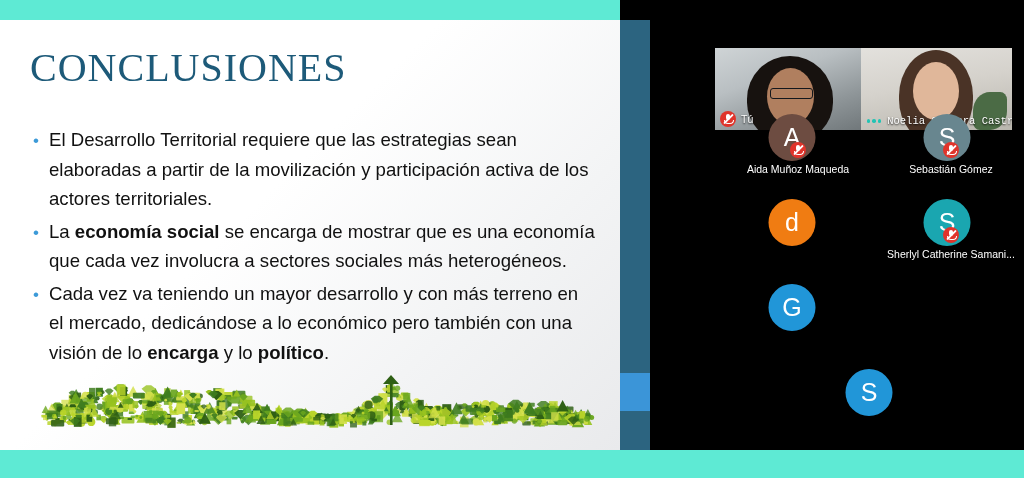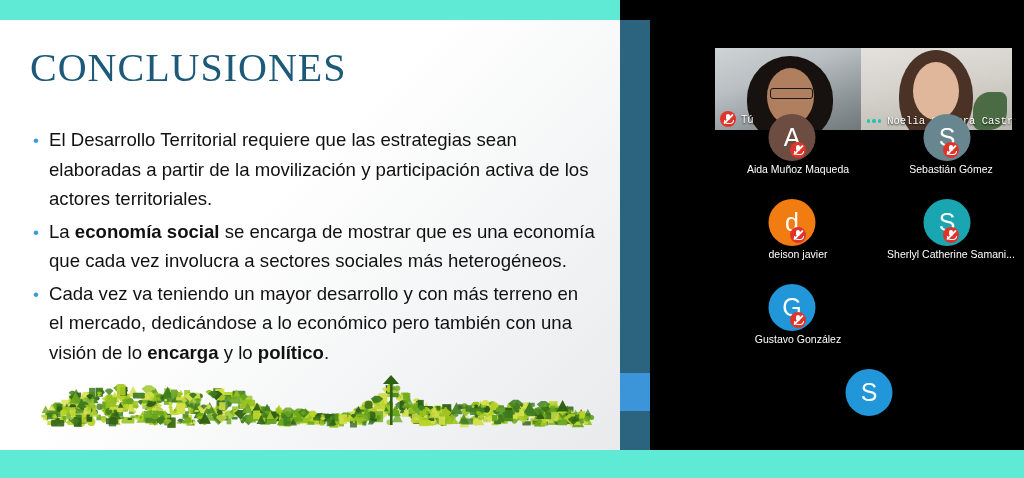--- a/index.html
+++ b/index.html
@@ -1116,46 +1116,34 @@
                 <span class="mic">
                   <i class="slash"></i>
                 </span>
                 <span class="nm">Sebastián Gómez</span>
               </div>
             </div>
           </div>
           <div class="arow" style="top: 170px;">
             <div class="acell left">
               <div class="avatar" style="background: rgb(240, 124, 18);">d</div>
-              <div class="namebar">
-                <span class="mic">
-                  <i class="slash"></i>
-                </span>
-                <span class="nm">deison javier</span>
-              </div>
             </div>
             <div class="acell right">
               <div class="avatar" style="background: rgb(26, 166, 176);">S</div>
               <div class="namebar">
                 <span class="mic">
                   <i class="slash"></i>
                 </span>
                 <span class="nm">Sherlyl Catherine Samani...</span>
               </div>
             </div>
           </div>
           <div class="arow" style="top: 255px;">
             <div class="acell left">
               <div class="avatar" style="background: rgb(33, 150, 216);">G</div>
-              <div class="namebar">
-                <span class="mic">
-                  <i class="slash"></i>
-                </span>
-                <span class="nm">Gustavo González</span>
-              </div>
             </div>
           </div>
           <div id="last-row">
             <div class="acell left">
               <div class="avatar" style="background: rgb(33, 150, 216);">S</div>
             </div>
           </div>
         </div>
     </div>
   </div>

